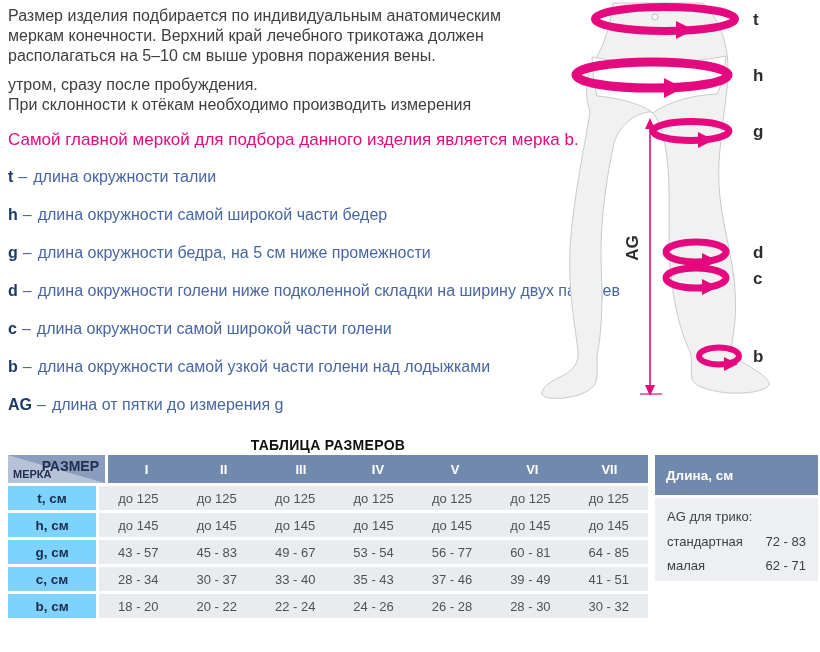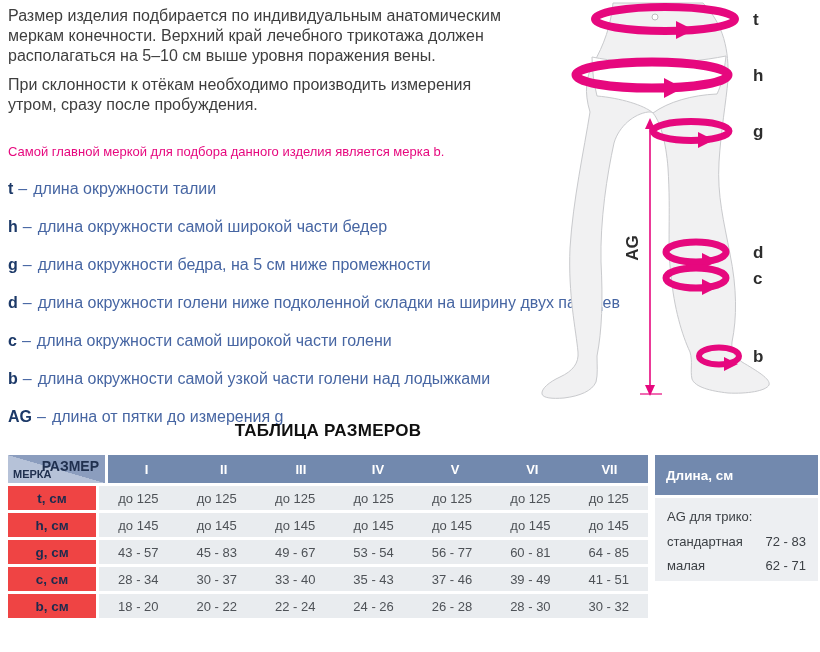--- a/index.html
+++ b/index.html
@@ -7,48 +7,48 @@
     position:relative; width:820px; height:652px; background:#ffffff;
     font-family:"Liberation Sans", sans-serif; overflow:hidden;padding-left:40px;
   }
   
   .text-block { position:absolute; left:8px; top:0; width:640px; }
   .para { margin:0; color:#3e3e3e; font-size:16px; line-height:20px; }
   .para div { white-space:nowrap; }
   .para.p1 { margin-top:6px; }
   .para.p2 { margin-top:9px; }
   .highlight {
-    margin-top:27px; color:#e6087e; font-size:13px; line-height:20px; white-space:nowrap;
+    margin-top:15px; color:#e6087e; font-size:17px; line-height:20px; white-space:nowrap;
   }
   .defs { margin-top:17px; }
   .def-item { white-space:nowrap; font-size:16px; line-height:19px; margin-bottom:19px; color:#4766a3; }
   .def-key { font-weight:bold; color:#1c3968; }
   .def-sep { margin:0 6px 0 5px; color:#4766a3; }
   
   .figure { position:absolute; left:540px; top:0; width:280px; height:418px; }
   .fig-label { font-weight:bold; font-size:17px; fill:#2d2d2d; font-family:"Liberation Sans", sans-serif; }
   
   .tbl-title {
-    position:absolute; top:421px; left:8px; width:640px; text-align:center;
-    font-size:17px; font-weight:bold; color:#101010; letter-spacing:.3px;
+    position:absolute; top:437px; left:8px; width:640px; text-align:center;
+    font-size:14px; font-weight:bold; color:#101010; letter-spacing:.3px;
   }
   .tbl { position:absolute; left:8px; top:455px; display:flex; }
   .tbl-main { width:640px; }
   .tbl-row { display:flex; margin-bottom:3px; }
   .corner {
     width:97px; height:28px; position:relative;
     background:linear-gradient(to top right, #b6c2d8 49.6%, #8b9dbe 50%);
   }
   .corner-top { position:absolute; top:3px; right:6px; font-size:14px; font-weight:bold; color:#20304f; }
   .corner-bottom { position:absolute; bottom:3px; left:5px; font-size:11px; font-weight:bold; color:#20304f; }
   .hdr-cells { display:flex; width:540px; height:28px; background:#7289ae; margin-left:3px; }
   .hdr-cell { flex:1; display:flex; align-items:center; justify-content:center;
               color:#ffffff; font-weight:bold; font-size:13px; }
   .row-label {
-    width:97px; height:24px; background:#ef4444; color:#1c2b4e;
+    width:97px; height:24px; background:#7dd3fc; color:#1c2b4e;
     font-weight:bold; font-size:13.5px; display:flex; align-items:center; justify-content:center;
   }
   .row-cells { display:flex; width:604px; height:24px; margin-left:3px; background:#e9ecef; }
   .cell { flex:1; display:flex; align-items:center; justify-content:center; font-size:13px; color:#4e5257; }
   
   .panel { margin-left:7px; width:163px; }
   .panel-hdr {
     height:40px; background:#7289ae; color:#fff; font-weight:bold; font-size:13.5px;
     display:flex; align-items:center; padding-left:11px; box-sizing:border-box; margin-bottom:3px;
   }
@@ -64,22 +64,22 @@
 
 <div class="page">
 
   <div class="text-block">
     <div class="para p1">
       <div>Размер изделия подбирается по индивидуальным анатомическим</div>
       <div>меркам конечности. Верхний край лечебного трикотажа должен</div>
       <div>располагаться на 5–10 см выше уровня поражения вены.</div>
     </div>
     <div class="para p2">
+      <div>утром, сразу после пробуждения.</div>
       <div>При склонности к отёкам необходимо производить измерения</div>
-      <div>утром, сразу после пробуждения.</div>
     </div>
     <div class="highlight">Самой главной меркой для подбора данного изделия является мерка b.</div>
 
     <div class="defs">
       <div class="def-item">
         <span class="def-key">t</span><span class="def-sep">–</span><span>длина окружности талии</span>
       </div>
       <div class="def-item">
         <span class="def-key">h</span><span class="def-sep">–</span><span>длина окружности самой широкой части бедер</span>
       </div>

